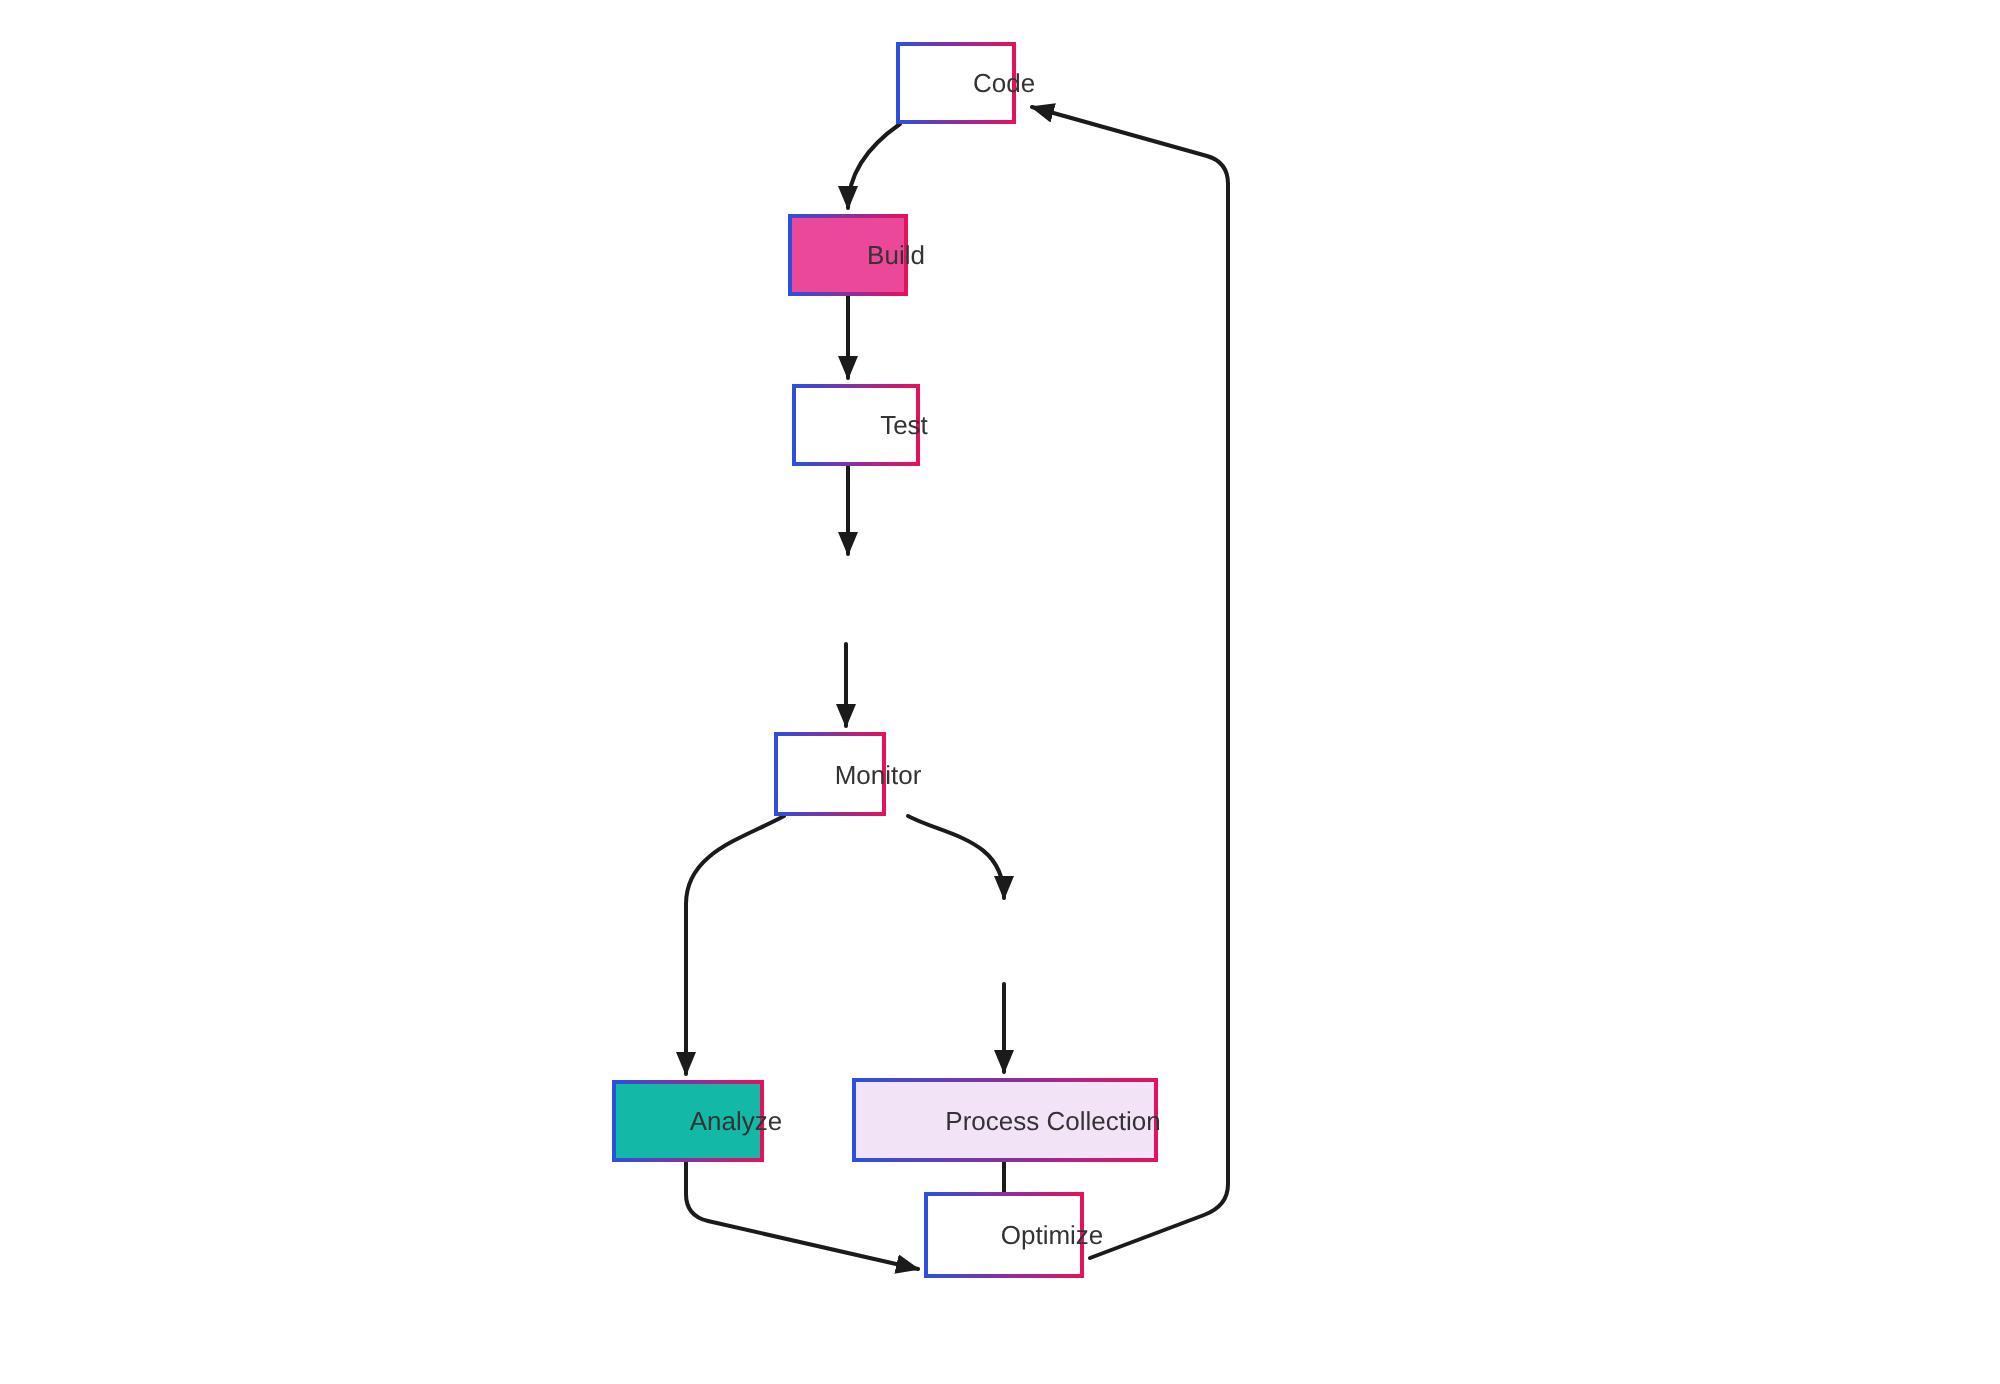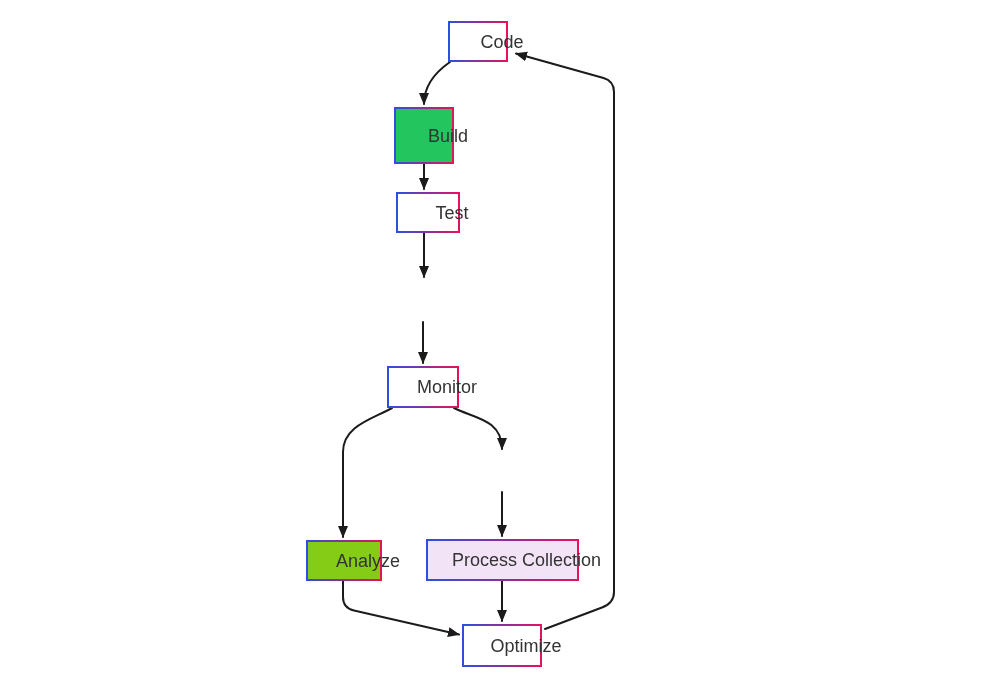--- a/index.html
+++ b/index.html
@@ -39,21 +39,21 @@
   .node {
     position: absolute;
     box-sizing: border-box;
     display: flex;
     align-items: center;
     justify-content: center;
     border: 2px solid;
     border-image: linear-gradient(90deg, var(--border-gradient-start, #2b50df), var(--border-gradient-end, #e6115c)) 1;
     background: #ffffff;
     color: var(--node-text, #333333);
-    font-size: 18px;
+    font-size: 13px;
     line-height: 1;
     text-align: right;
     white-space: nowrap;
     padding-left: 48px;
   }
   .node-label {
     display: block;
     padding: 0 4px;
   }
 </style>
@@ -78,39 +78,39 @@
     <path class="edge" d="M502,492 V536" marker-end="url(#arrowhead)"></path>
     <path class="edge" d="M343,581 V597 Q343,608 354,610.5 L459,634.5" marker-end="url(#arrowhead)"></path>
     <path class="edge" d="M502,581 V621" marker-end="url(#arrowhead)"></path>
     <path class="edge" d="M545,629 L602,607.5 Q614,603 614,592 V92 Q614,81 603.5,78 L516,53.5" marker-end="url(#arrowhead)"></path>
   </svg>
 
   <div class="node" style="left: 448px; top: 21px; width: 60px; height: 41px; background: rgb(255, 255, 255);">
     <span class="node-label">Code</span>
   </div>
 
-  <div class="node" style="left: 394px; top: 107px; width: 60px; height: 57px; background: #22c55e;">
+  <div class="node" style="left: 394px; top: 107px; width: 60px; height: 41px; background: #ec4899;">
     <span class="node-label">Build</span>
   </div>
 
   <div class="node" style="left: 396px; top: 192px; width: 64px; height: 41px; background: rgb(255, 255, 255);">
     <span class="node-label">Test</span>
   </div>
 
 
-  <div class="node" style="left: 387px; top: 366px; width: 72px; height: 42px; background: rgb(255, 255, 255);">
+  <div class="node" style="left: 387px; top: 366px; width: 56px; height: 42px; background: rgb(255, 255, 255);">
     <span class="node-label">Monitor</span>
   </div>
 
 
-  <div class="node" style="left: 306px; top: 540px; width: 76px; height: 41px; background: #84cc16;">
+  <div class="node" style="left: 306px; top: 540px; width: 76px; height: 41px; background: #14b8a6;">
     <span class="node-label">Analyze</span>
   </div>
 
   <div class="node" style="left: 426px; top: 539px; width: 153px; height: 42px; background: rgb(243, 227, 247);">
     <span class="node-label">Process Collection</span>
   </div>
 
-  <div class="node" style="left: 462px; top: 624px; width: 80px; height: 43px; background: rgb(255, 255, 255);">
+  <div class="node" style="left: 462px; top: 596px; width: 80px; height: 43px; background: rgb(255, 255, 255);">
     <span class="node-label">Optimize</span>
   </div>
 
 </div>
 
 </body></html>

